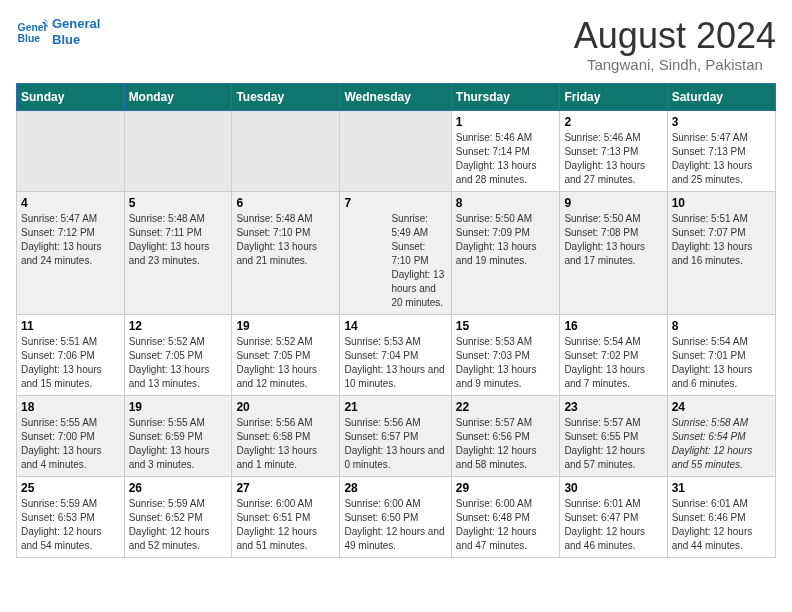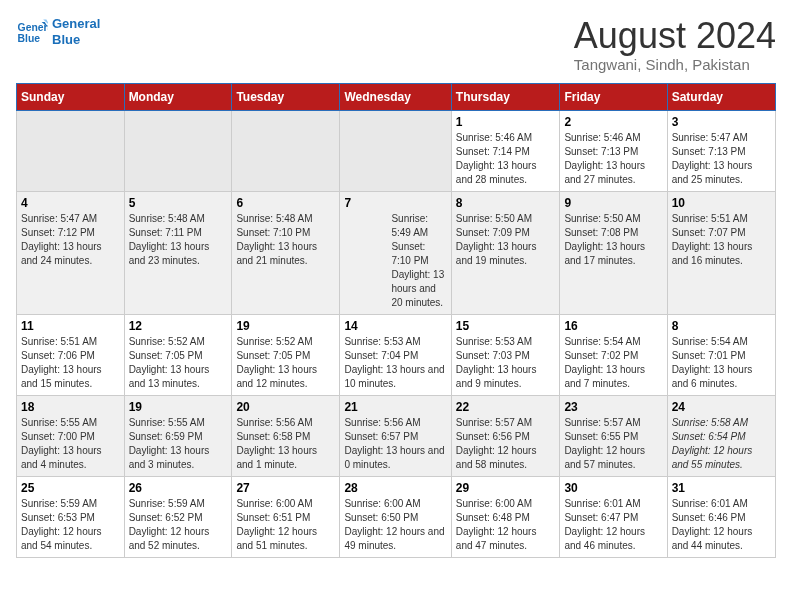--- a/index.html
+++ b/index.html
@@ -28,39 +28,39 @@
       line-height: 1.2;
     }
     .logo-text span {
       color: #1a6fba;
     }
     .logo-icon {
       width: 32px;
       height: 28px;
     }
     .title-block {
-      text-align: left;
+      text-align: center;
     }
     .main-title {
       font-size: 36px;
       font-weight: normal;
       color: #333;
       line-height: 1.1;
     }
     .subtitle {
       font-size: 15px;
       color: #737373;
     }
     table {
       width: 100%;
       border-collapse: collapse;
       font-size: 10.5px;
     }
     thead tr {
-      background-color: #b91c1c;
+      background-color: #0f766e;
       color: #fff;
     }
     thead th {
       padding: 6px 4px;
       text-align: left;
       font-weight: bold;
       font-size: 12px;
       border: 1px solid #2a6ebb;
     }
     tbody tr {

